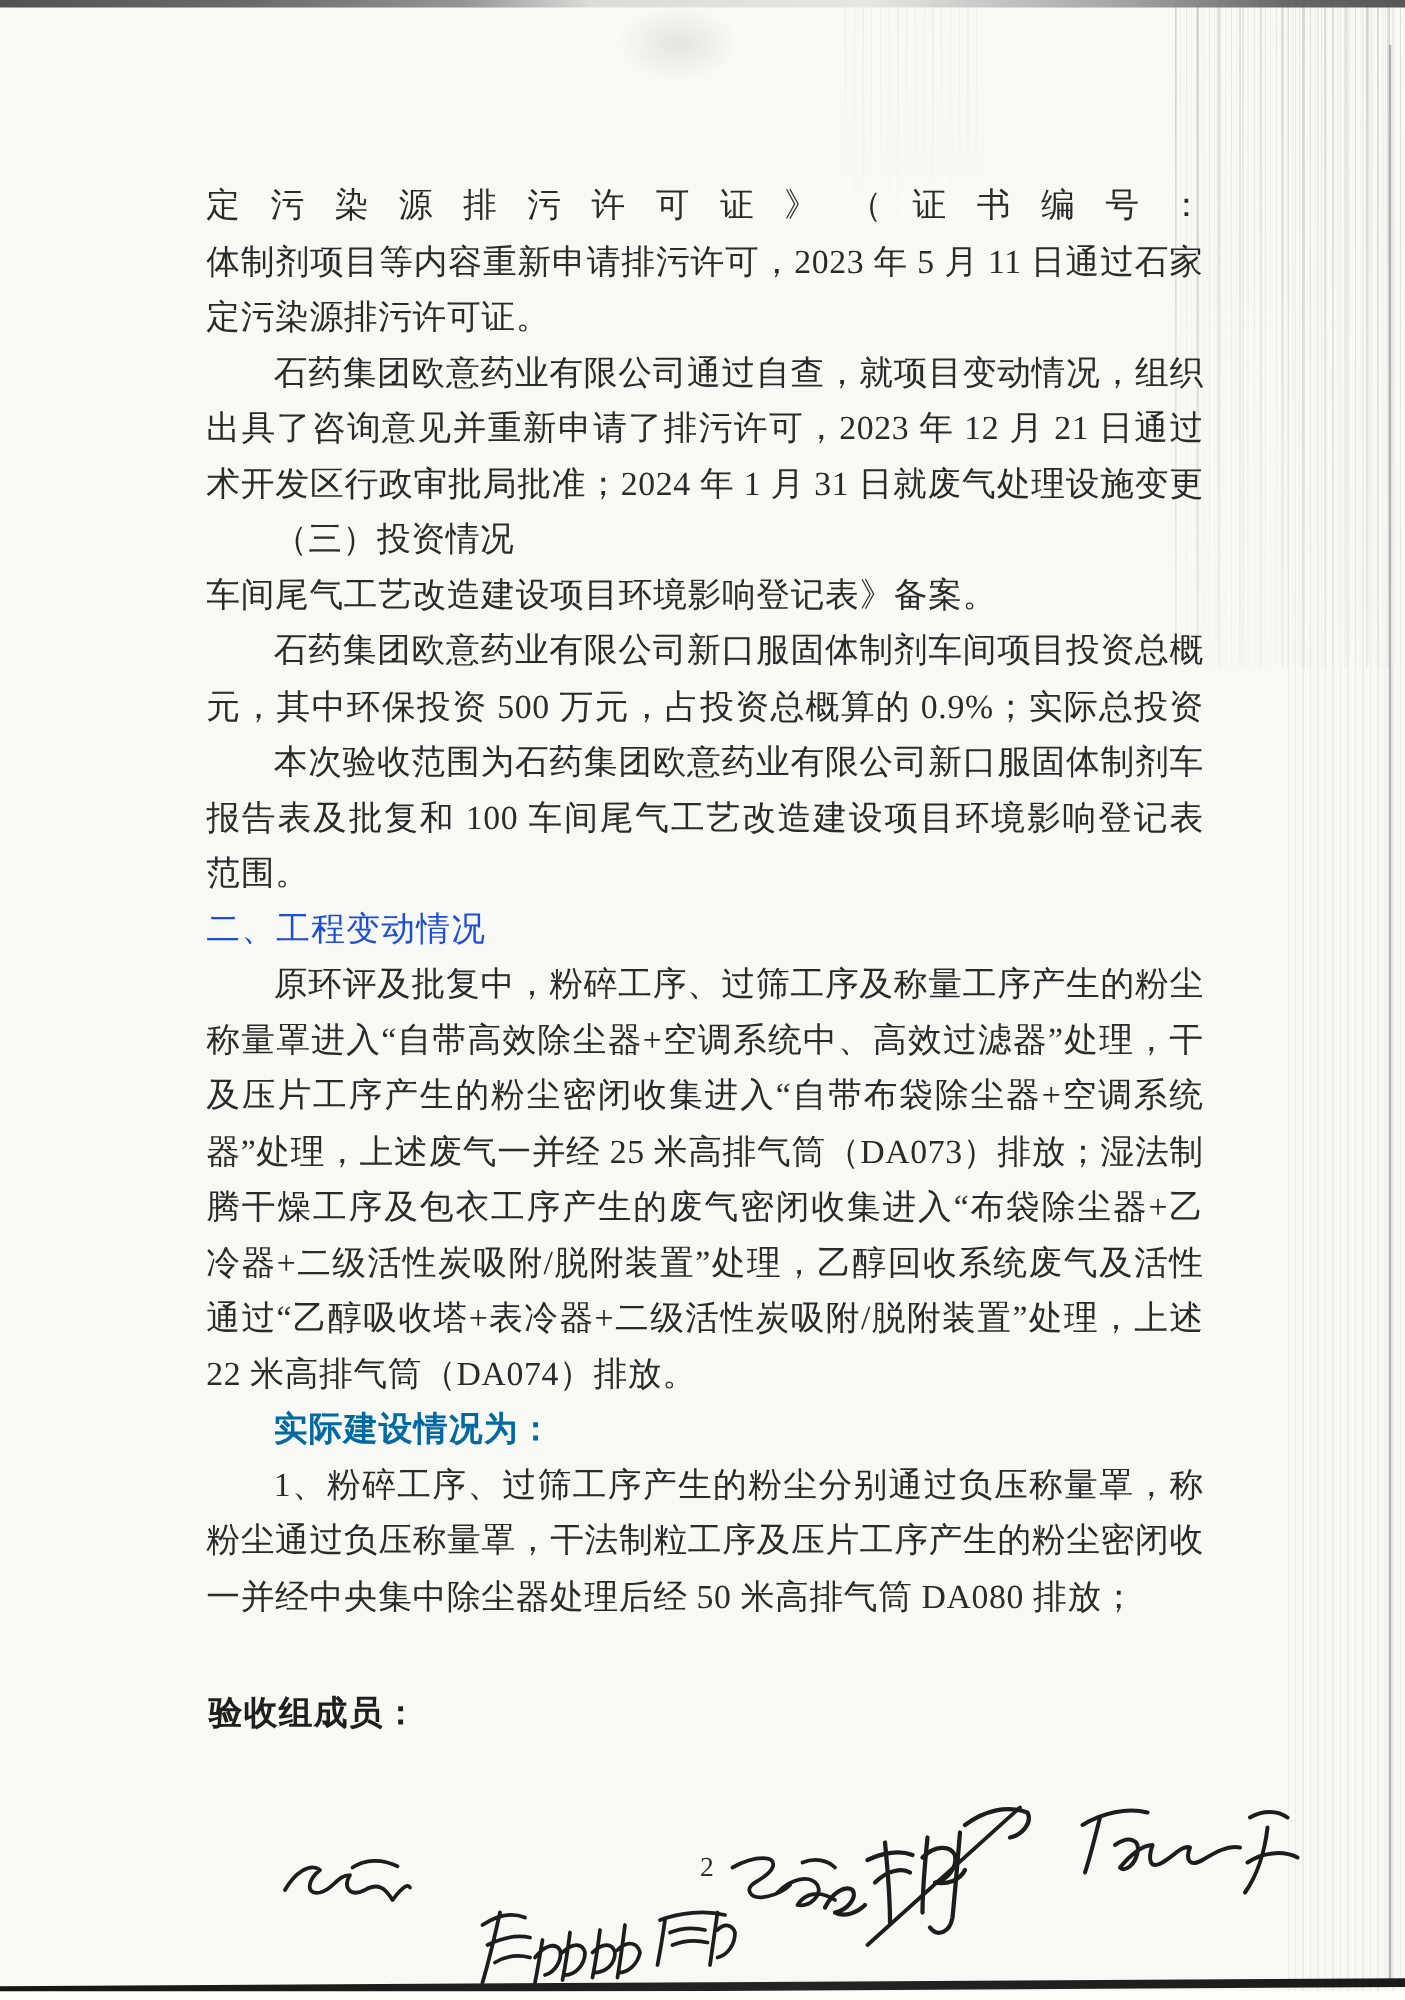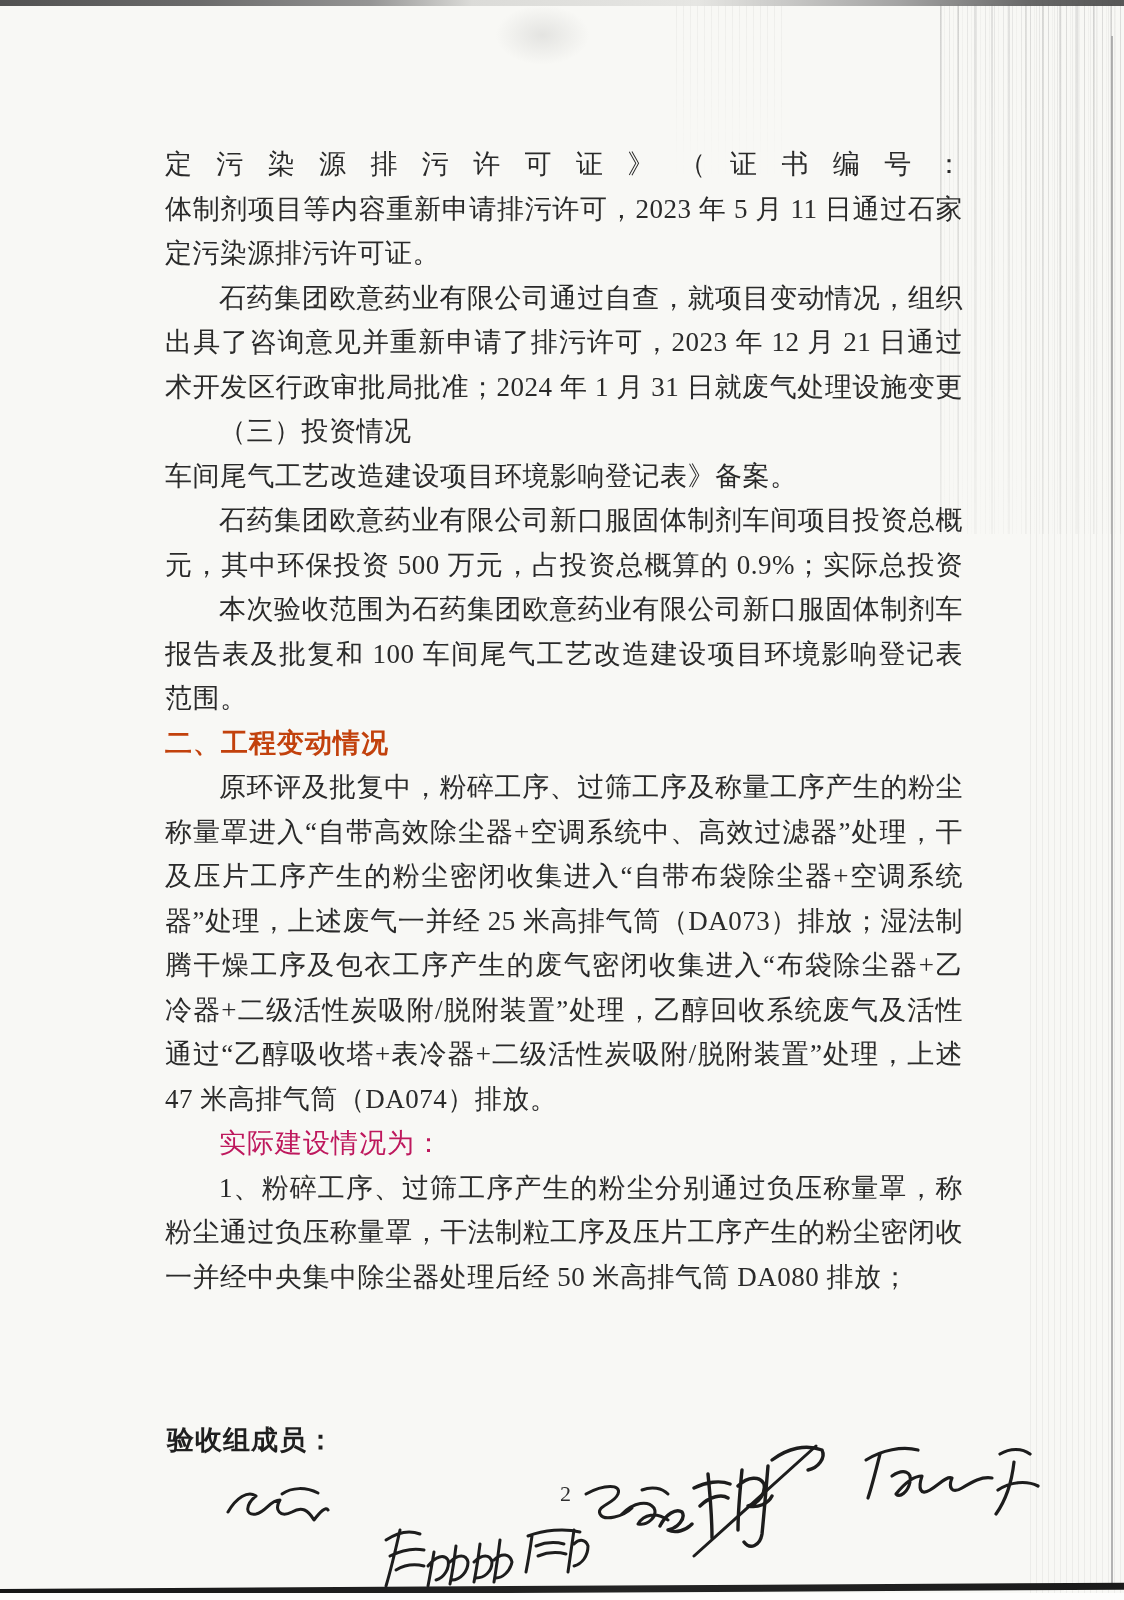--- a/index.html
+++ b/index.html
@@ -46,27 +46,27 @@
   }
   
   .content{position:absolute;left:165px;top:142px;width:798px;color:#2a2a2a;}
   .line{
     height:44.5px;line-height:44.5px;font-size:27px;white-space:nowrap;
     letter-spacing:.5px;
   }
   .line.fill{white-space:normal;text-align:justify;text-align-last:justify;overflow:hidden;}
   .line.indent{padding-left:54px;}
   .line.heading{
-    font-family:"Liberation Sans","DejaVu Sans",sans-serif;font-weight:bold;color:#c2410c;letter-spacing:1px;
+    font-family:"Liberation Sans","DejaVu Sans",sans-serif;font-weight:normal;color:#1d4ed8;letter-spacing:1px;
   }
   .line.subhead{
-    font-family:"Liberation Sans","DejaVu Sans",sans-serif;font-weight:400;color:#be185d;letter-spacing:1px;
+    font-family:"Liberation Sans","DejaVu Sans",sans-serif;font-weight:700;color:#0369a1;letter-spacing:1px;
   }
   .footer-label{
-    position:absolute;left:167px;top:1422px;font-size:27px;color:#1f1f1f;
+    position:absolute;left:167px;top:1352px;font-size:27px;color:#1f1f1f;
     font-family:"Liberation Sans","DejaVu Sans",sans-serif;font-weight:bold;letter-spacing:1px;text-align:center;
   }
   .page-number{
     position:absolute;left:560px;top:1481px;font-size:22px;color:#2f2f2f;
   }
   .sig{position:absolute;}
   .sig path{fill:none;stroke:#1d1d1d;stroke-linecap:round;stroke-linejoin:round;}
 </style>
 </head>
 <body>
@@ -95,21 +95,21 @@
       <div class="line body fill">报告表及批复和 100 车间尾气工艺改造建设项目环境影响登记表涉及的内容和</div>
       <div class="line body">范围。</div>
       <div class="line heading">二、工程变动情况</div>
       <div class="line body indent fill">原环评及批复中，粉碎工序、过筛工序及称量工序产生的粉尘分别通过负压</div>
       <div class="line body fill">称量罩进入“自带高效除尘器+空调系统中、高效过滤器”处理，干法制粒工序</div>
       <div class="line body fill">及压片工序产生的粉尘密闭收集进入“自带布袋除尘器+空调系统中、高效过滤</div>
       <div class="line body fill">器”处理，上述废气一并经 25 米高排气筒（DA073）排放；湿法制粒工序、沸</div>
       <div class="line body fill">腾干燥工序及包衣工序产生的废气密闭收集进入“布袋除尘器+乙醇吸收塔+表</div>
       <div class="line body fill">冷器+二级活性炭吸附/脱附装置”处理，乙醇回收系统废气及活性炭脱附不凝气</div>
       <div class="line body fill">通过“乙醇吸收塔+表冷器+二级活性炭吸附/脱附装置”处理，上述废气一并经</div>
-      <div class="line body">47 米高排气筒（DA074）排放。</div>
+      <div class="line body">22 米高排气筒（DA074）排放。</div>
       <div class="line subhead indent">实际建设情况为：</div>
       <div class="line body indent fill">1、粉碎工序、过筛工序产生的粉尘分别通过负压称量罩，称量工序产生的</div>
       <div class="line body fill">粉尘通过负压称量罩，干法制粒工序及压片工序产生的粉尘密闭收集，上述废气</div>
       <div class="line body">一并经中央集中除尘器处理后经 50 米高排气筒 DA080 排放；</div>
     </div>
 
   <div class="footer-label">验收组成员：</div>
   <div class="page-number">2</div>
 
   <svg class="sig" style="left:222px;top:1460px;" width="112" height="80" viewBox="0 0 112 80">

